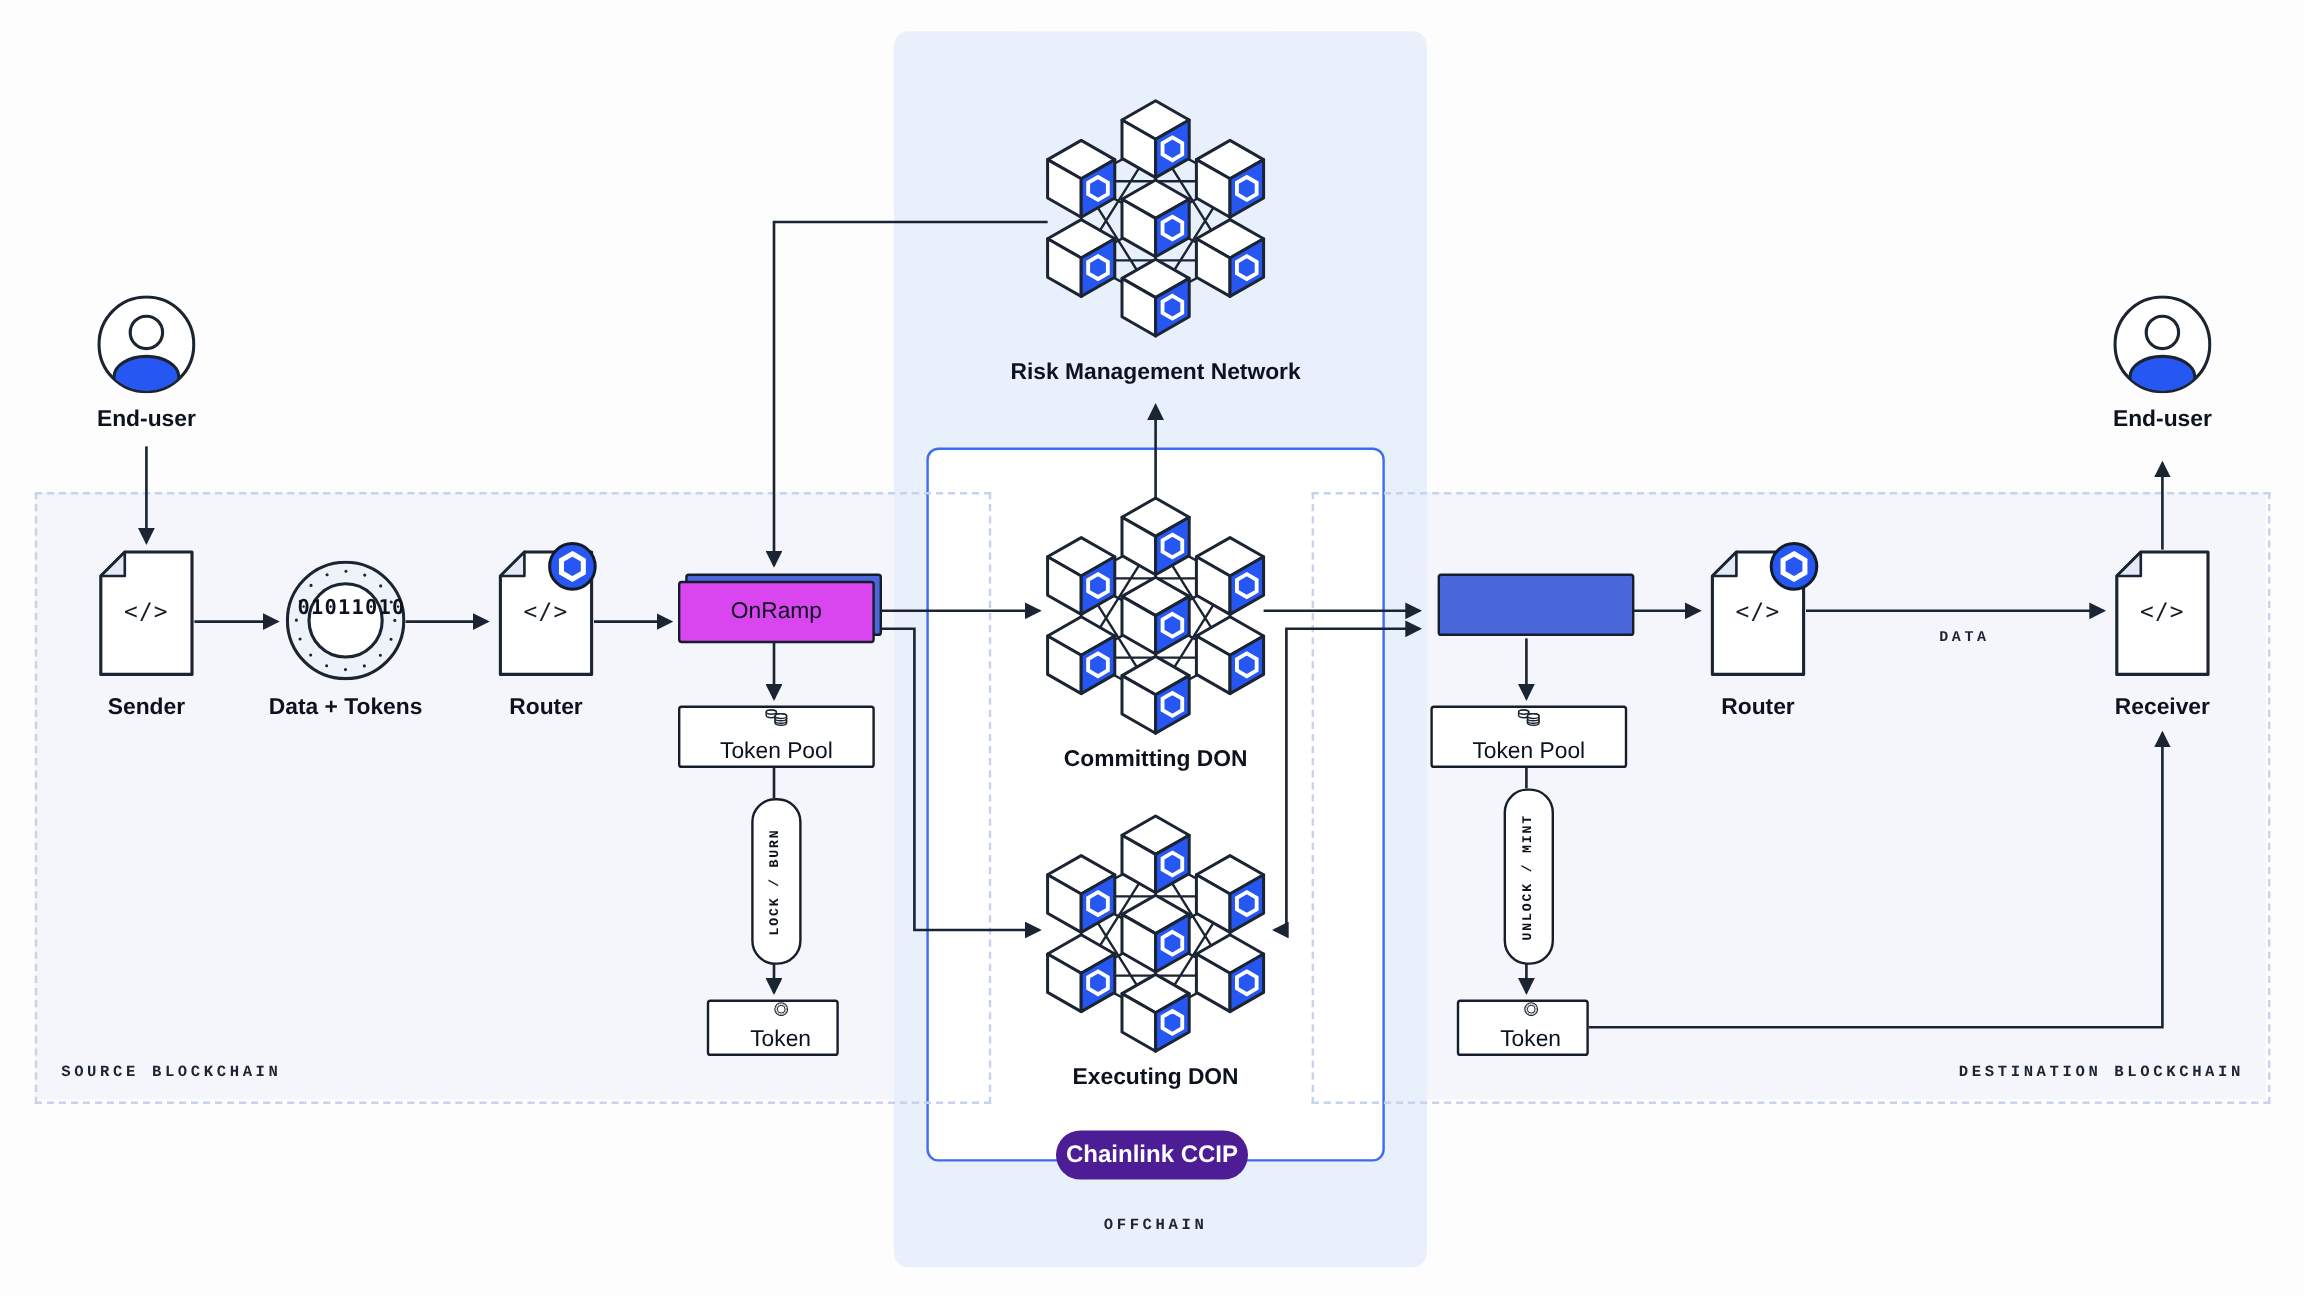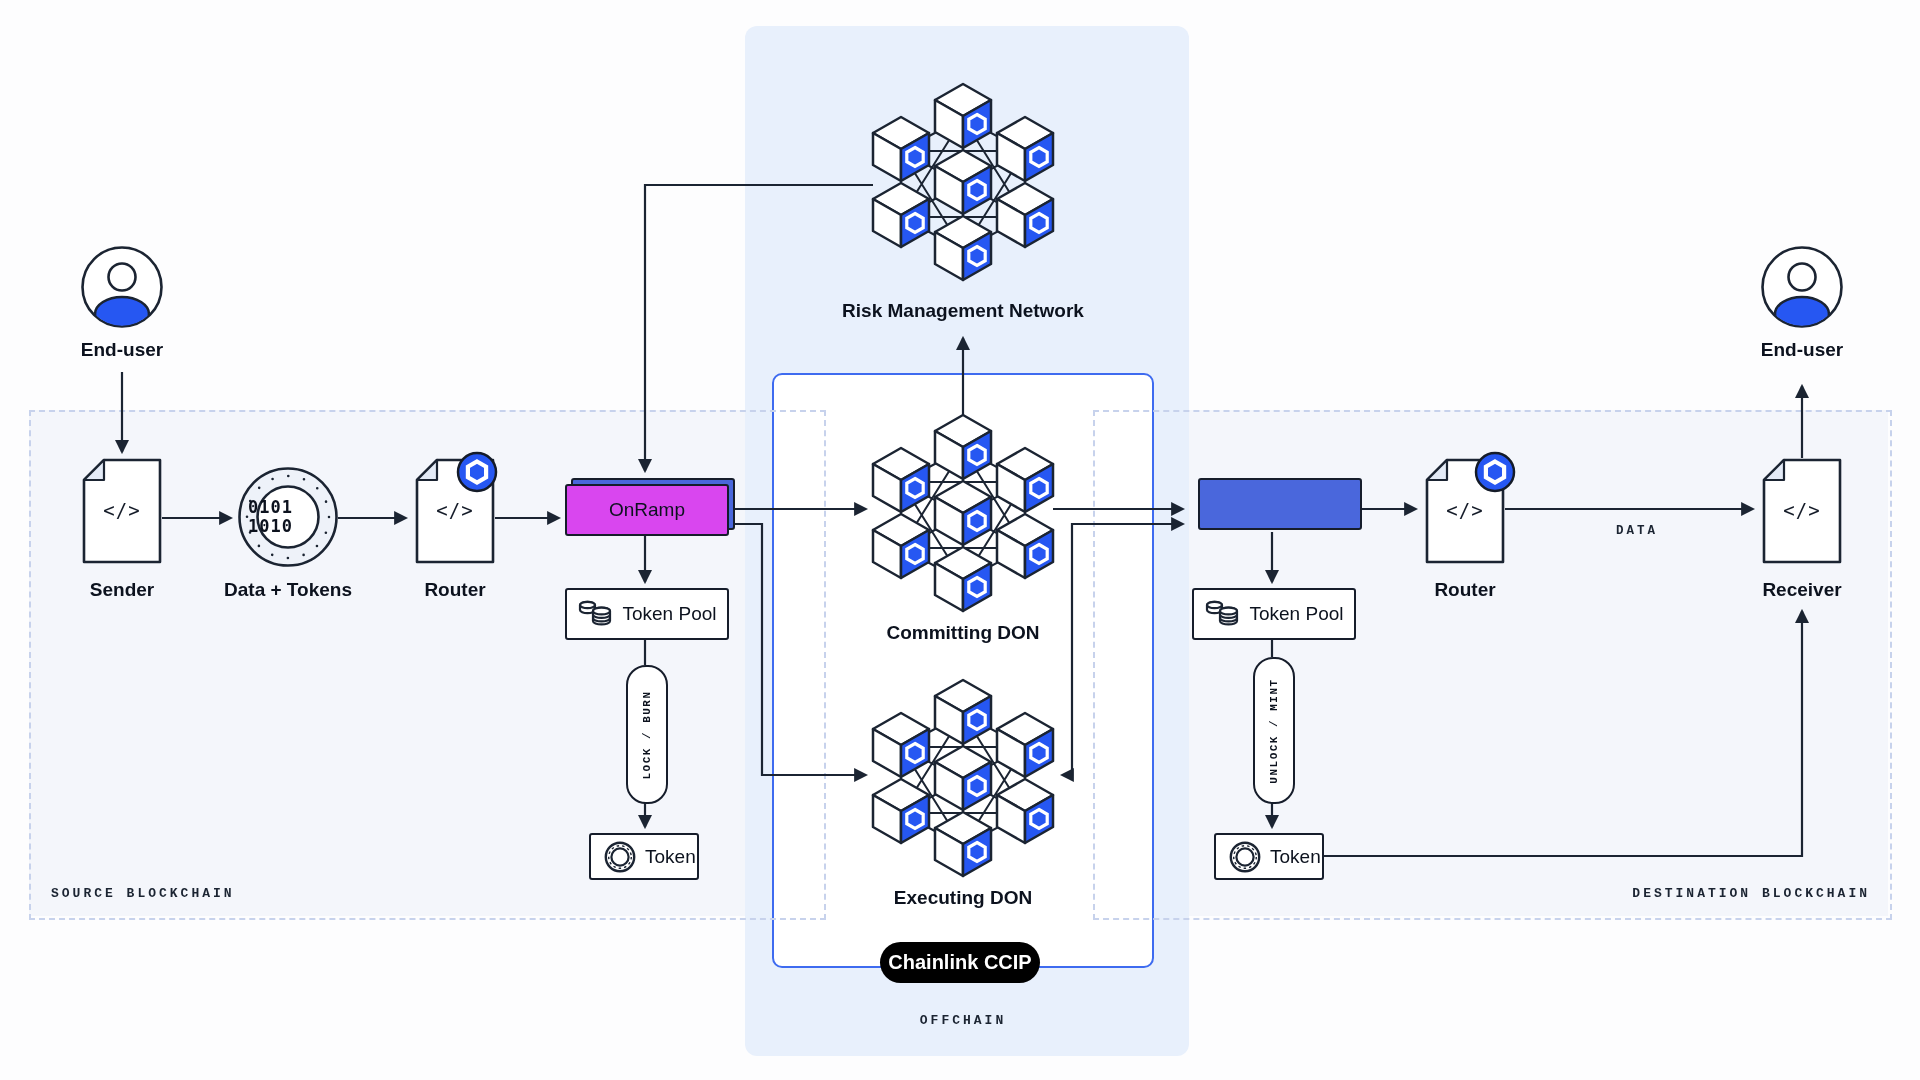--- a/index.html
+++ b/index.html
@@ -19,31 +19,31 @@
   .net-layer{position:absolute;left:0;top:0;z-index:5;}
   
   .node{z-index:6;}
   .label{position:absolute;z-index:7;font-size:19px;line-height:24px;text-align:center;color:#0c121e;font-weight:bold;}
   .mono-label{position:absolute;z-index:7;font-family:"Liberation Mono","DejaVu Sans Mono",monospace;
               font-weight:700;font-size:13px;letter-spacing:3px;color:#1b2432;}
   .ramp-back{position:absolute;background:#4a67dc;border:2.5px solid #161d2b;border-radius:3px;z-index:6;}
   .ramp{position:absolute;background:#d946ef;border:2.5px solid #161d2b;border-radius:3px;z-index:6;
         display:flex;align-items:center;justify-content:center;font-size:19px;color:#0c121e;}
   .whitebox{position:absolute;background:#fff;border:2.5px solid #161d2b;border-radius:3px;z-index:6;
-            display:flex;align-items:center;justify-content:center;gap:9px;font-size:19px;}
+            display:flex;align-items:center;justify-content:center;gap:9px;font-size:19px;flex-direction:column;}
   .pill{position:absolute;background:#fff;border:2.5px solid #161d2b;border-radius:20px;z-index:6;
         display:flex;align-items:center;justify-content:center;}
   .pill-text{transform:rotate(-90deg);white-space:nowrap;font-family:"Liberation Mono","DejaVu Sans Mono",monospace;
              font-weight:700;font-size:11px;letter-spacing:1.5px;color:#0c121e;}
   .code-glyph{position:absolute;z-index:8;font-family:"DejaVu Sans Mono",monospace;font-size:19px;
               letter-spacing:1px;text-align:center;color:#141b28;}
-  .binary{position:absolute;z-index:8;display:flex;flex-direction:column;align-items:flex-start;
+  .binary{position:absolute;z-index:8;display:flex;flex-direction:row;align-items:flex-end;
           font-family:"DejaVu Sans Mono",monospace;font-weight:700;font-size:17px;line-height:19px;
           letter-spacing:1px;color:#0c121e;}
-  .ccip-pill{position:absolute;left:880px;top:942px;width:160px;height:41px;background:#000000;
+  .ccip-pill{position:absolute;left:880px;top:942px;width:160px;height:41px;background:#4c1d95;
              border-radius:21px;display:flex;align-items:center;justify-content:center;z-index:7;
              color:#ffffff;font-size:20px;font-weight:700;}
 </style>
 </head>
 <body>
 
 <div class="canvas">
 
   <div class="panel-bg src-panel"></div>
   <div class="panel-bg dst-panel"></div>

